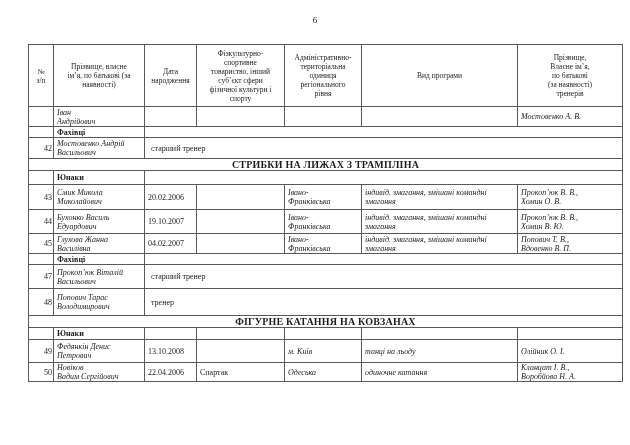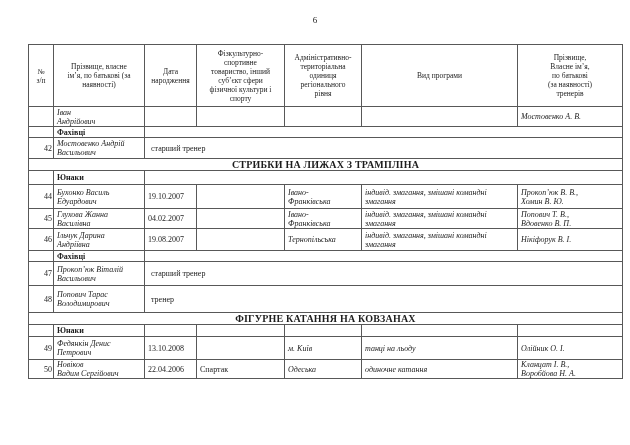--- a/index.html
+++ b/index.html
@@ -133,20 +133,33 @@
     <tr style="height:12px">
       <td colspan="7" class="title-cell">СТРИБКИ НА ЛИЖАХ З ТРАМПЛІНА</td>
     </tr>
 
     <tr style="height:14px">
       <td></td>
       <td class="section-label">Юнаки</td>
       <td colspan="5"></td>
     </tr>
 
+    <tr style="height:25px">
+      <td class="c-num">43</td>
+      <td class="pre">Смик Микола
+Миколайович</td>
+      <td>20.02.2006</td>
+      <td></td>
+      <td class="pre">Івано-
+Франківська</td>
+      <td class="pre">індивід. змагання, змішані командні
+змагання</td>
+      <td class="pre">Прокоп’юк В. В.,
+Хомин О. В.</td>
+    </tr>
 
     <tr style="height:24px">
       <td class="c-num">44</td>
       <td class="pre">Бухонко Василь
 Едуардович</td>
       <td>19.10.2007</td>
       <td></td>
       <td class="pre">Івано-
 Франківська</td>
       <td class="pre">індивід. змагання, змішані командні
@@ -163,31 +176,20 @@
       <td>04.02.2007</td>
       <td></td>
       <td class="pre">Івано-
 Франківська</td>
       <td class="pre">індивід. змагання, змішані командні
 змагання</td>
       <td class="pre">Попович Т. В.,
 Вдовенко В. П.</td>
     </tr>
 
-    <tr style="height:22px">
-      <td class="c-num">46</td>
-      <td class="pre">Ільчук Дарина
-Андріївна</td>
-      <td>19.08.2007</td>
-      <td></td>
-      <td class="pre">Тернопільська</td>
-      <td class="pre">індивід. змагання, змішані командні
-змагання</td>
-      <td class="pre">Нікіфорук В. І.</td>
-    </tr>
 
     <tr style="height:11px">
       <td></td>
       <td class="section-label">Фахівці</td>
       <td colspan="5"></td>
     </tr>
 
     <tr style="height:24px">
       <td class="c-num">47</td>
       <td class="pre">Прокоп’юк Віталій

